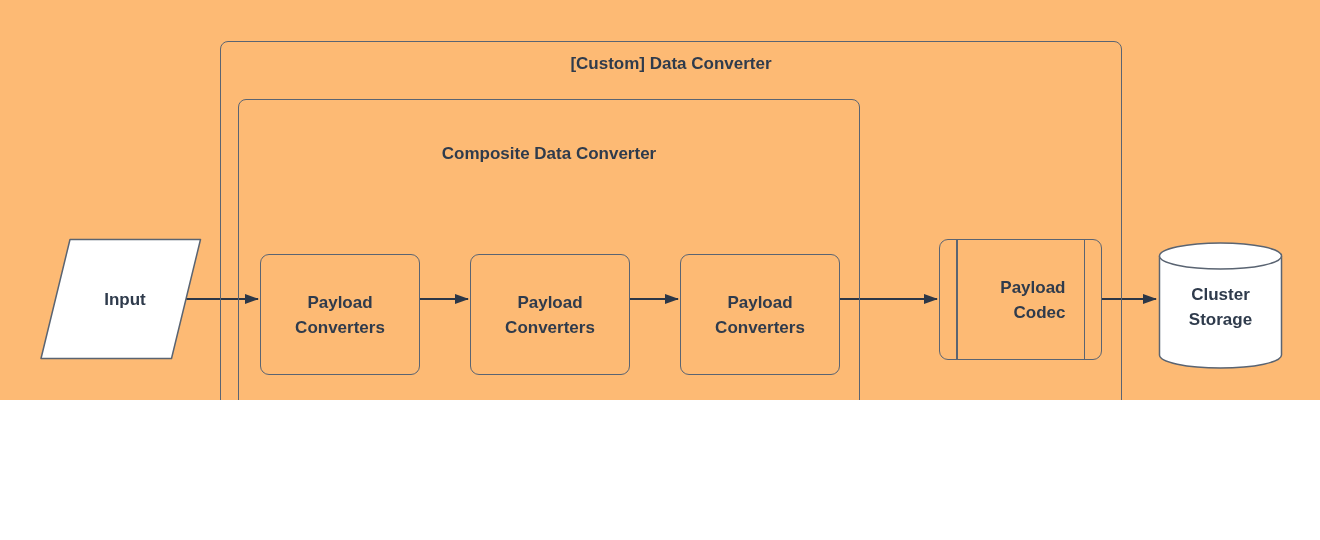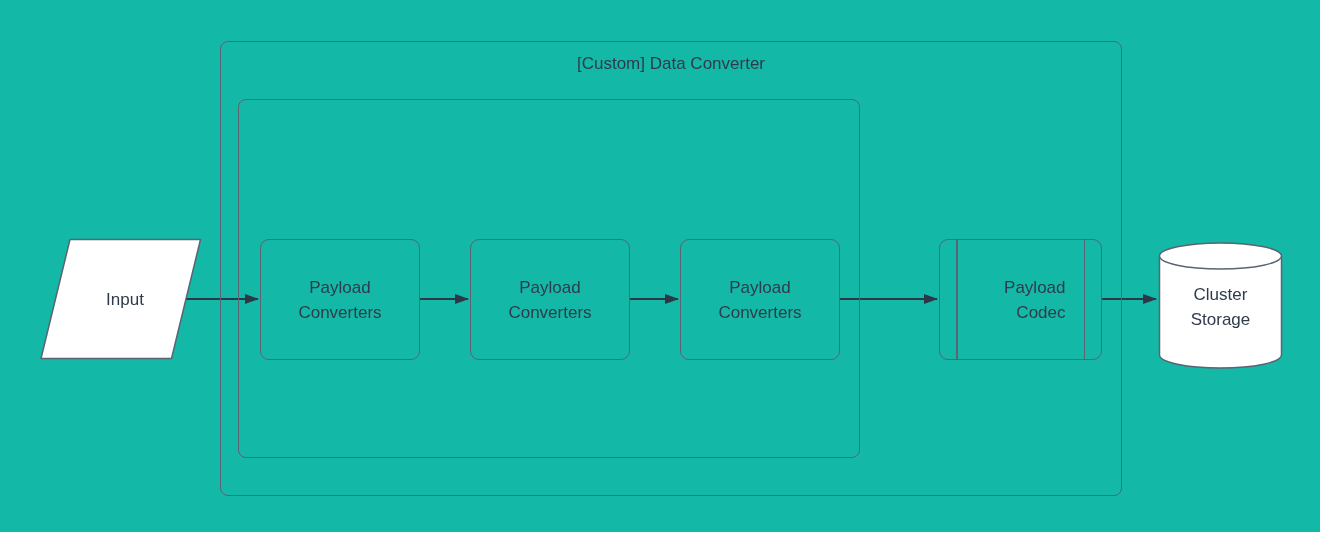--- a/index.html
+++ b/index.html
@@ -4,25 +4,26 @@
 <title>Diagram</title>
 <style>
   html, body {
     margin: 0;
     padding: 0;
     background: #ffffff;
   }
   .canvas {
     position: relative;
     width: 1320px;
-    height: 532px;
-    background: #14b8a6;
+    height: 400px;
+    background: #fdba74;
     font-family: "Liberation Sans", sans-serif;
     color: #2f3b4c;
     overflow: hidden;
+    font-weight: bold;
   }
   .shape-layer {
     position: absolute;
     left: 0; top: 0;
     width: 1320px; height: 540px;
   }
   .box {
     position: absolute;
     box-sizing: border-box;
     border: 1.5px solid #5a6472;
@@ -49,21 +50,21 @@
     font-size: 17px;
     line-height: 22px;
     text-align: center;
     color: #2f3b4c;
   }
   .outer-box   { left: 220px; top: 41px;  width: 902px; height: 455px; }
   .inner-box   { left: 238px; top: 99px;  width: 622px; height: 359px; }
   .outer-title { left: 220px; top: 53px;  width: 902px; }
   .inner-title { left: 238px; top: 143px; width: 622px; }
 
-  .pc-box { top: 239px; width: 160px; height: 121px; }
+  .pc-box { top: 254px; width: 160px; height: 121px; }
   .pc-1 { left: 260px; }
   .pc-2 { left: 470px; }
   .pc-3 { left: 680px; }
 
   .codec-box { left: 939px; top: 239px; width: 163px; height: 121px; text-align: right; }
   .codec-line {
     position: absolute;
     top: 0; bottom: 0;
     width: 1.5px;
     background: #5a6472;
@@ -102,20 +103,21 @@
     <line x1="420" y1="299" x2="468" y2="299" stroke="#2c3747" stroke-width="2" marker-end="url(#arrowhead)"></line>
     <line x1="630" y1="299" x2="678" y2="299" stroke="#2c3747" stroke-width="2" marker-end="url(#arrowhead)"></line>
     <line x1="840" y1="299" x2="937" y2="299" stroke="#2c3747" stroke-width="2" marker-end="url(#arrowhead)"></line>
     <line x1="1102" y1="299" x2="1156" y2="299" stroke="#2c3747" stroke-width="2" marker-end="url(#arrowhead)"></line>
   </svg>
 
   <div class="box container-box outer-box"></div>
   <div class="container-title outer-title">[Custom] Data Converter</div>
 
   <div class="box container-box inner-box"></div>
+  <div class="container-title inner-title">Composite Data Converter</div>
 
   <div class="float-label input-label">
     <span class="node-label">Input</span>
   </div>
 
   <div class="box node-box pc-box pc-1">
     <span class="node-label wrap-120">Payload Converters</span>
   </div>
   <div class="box node-box pc-box pc-2">
     <span class="node-label wrap-120">Payload Converters</span>

